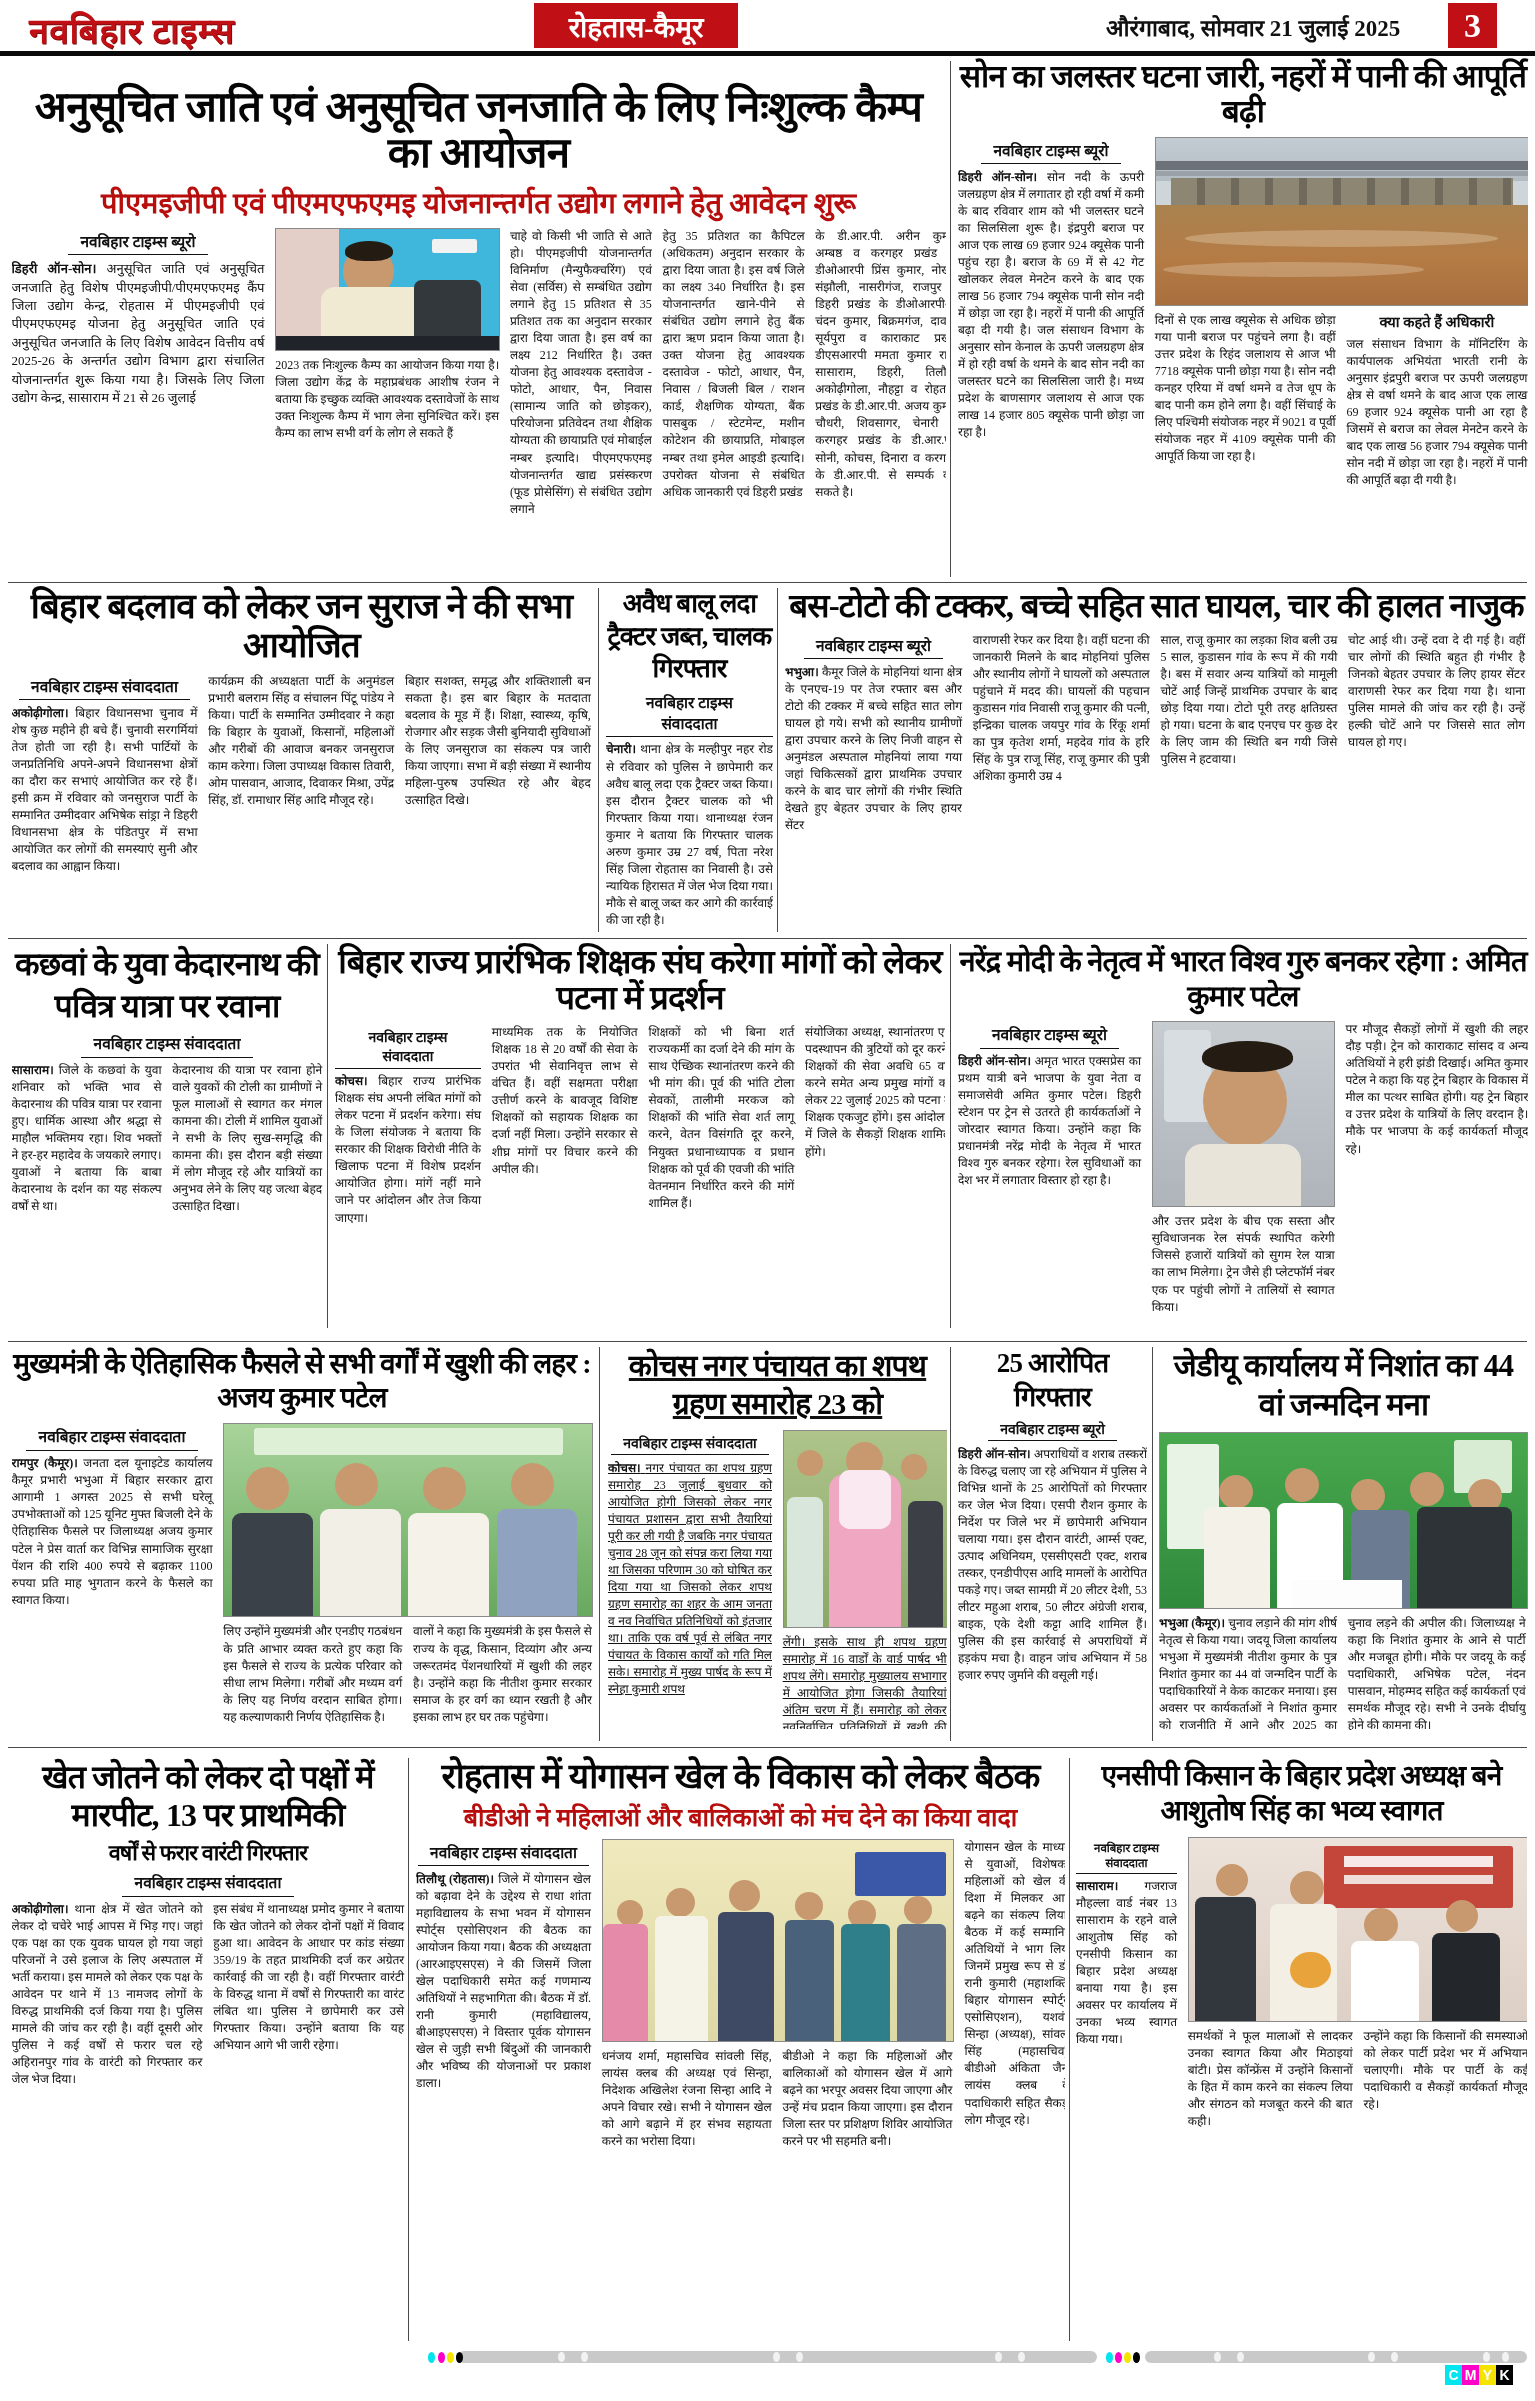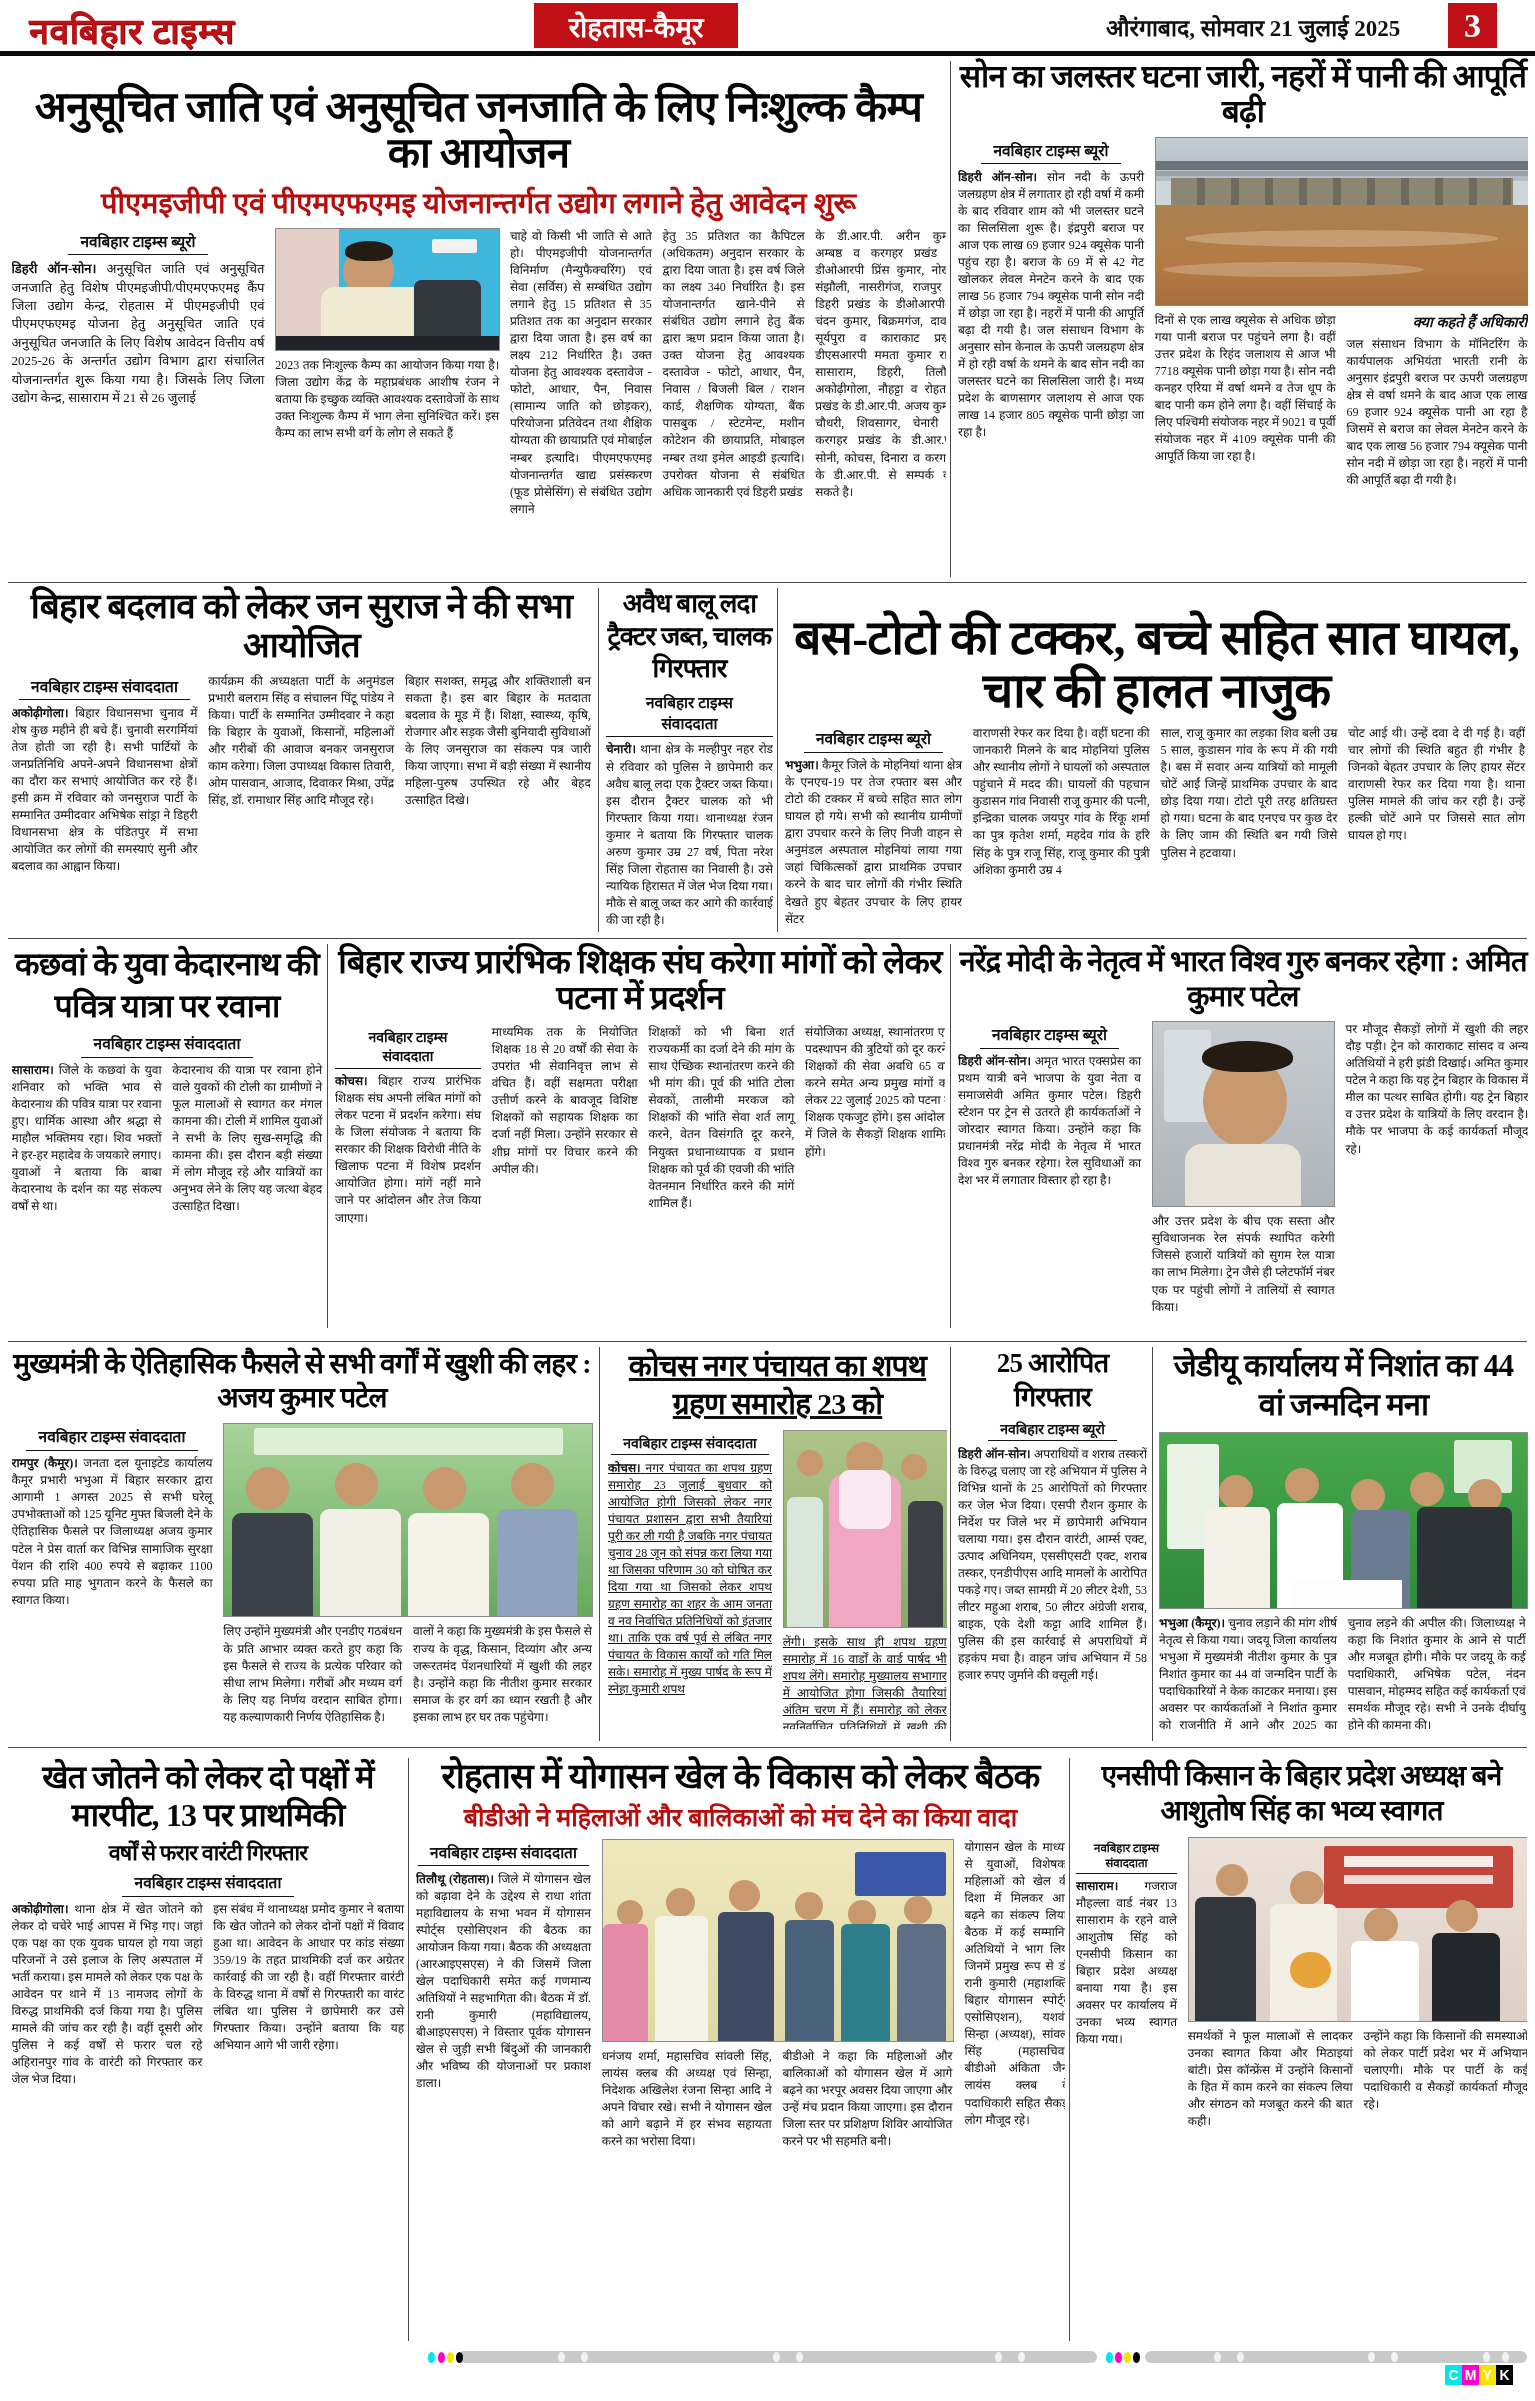--- a/index.html
+++ b/index.html
@@ -99,21 +99,21 @@
           <div style="left:4%;top:24%;width:92%;height:18%;background:repeating-linear-gradient(90deg,#8d8673 0 26px,#6f6a5c 26px 34px);"></div>
           <div style="left:0;top:40%;width:100%;height:60%;background:linear-gradient(180deg,#a9824f,#b57b45 55%,#a86f3e);"></div>
           <div style="left:8%;top:55%;width:84%;height:10%;background:rgba(235,218,190,.35);border-radius:50%;"></div>
           <div style="left:2%;top:74%;width:70%;height:9%;background:rgba(240,225,200,.3);border-radius:50%;"></div>
         </div>
         <div class="cols">
           <div style="width:181px;flex:none;">
             <p class="bt">दिनों से एक लाख क्यूसेक से अधिक छोड़ा गया पानी बराज पर पहुंचने लगा है। वहीं उत्तर प्रदेश के रिहंद जलाशय से आज भी 7718 क्यूसेक पानी छोड़ा गया है। सोन नदी कनहर एरिया में वर्षा थमने व तेज धूप के बाद पानी कम होने लगा है। वहीं सिंचाई के लिए पश्चिमी संयोजक नहर में 9021 व पूर्वी संयोजक नहर में 4109 क्यूसेक पानी की आपूर्ति किया जा रहा है।</p>
           </div>
           <div style="width:181px;flex:none;">
-            <p class="bt" style="font-weight:bold;font-size:14.6px;text-align:right;margin-bottom:3.1px;font-style:italic;">क्या कहते हैं अधिकारी</p>
+            <p class="bt" style="font-weight:bold;font-size:14.6px;text-align:center;margin-bottom:3.1px;">क्या कहते हैं अधिकारी</p>
             <p class="bt">जल संसाधन विभाग के मॉनिटरिंग के कार्यपालक अभियंता भारती रानी के अनुसार इंद्रपुरी बराज पर ऊपरी जलग्रहण क्षेत्र से वर्षा थमने के बाद आज एक लाख 69 हजार 924 क्यूसेक पानी आ रहा है जिसमें से बराज का लेवल मेनटेन करने के बाद एक लाख 56 हजार 794 क्यूसेक पानी सोन नदी में छोड़ा जा रहा है। नहरों में पानी की आपूर्ति बढ़ा दी गयी है।</p>
           </div>
         </div>
       </div>
     </div>
   </div>
 
   <div class="hline" style="left:7.7px;right:7.7px;top:582px;"></div>
 
   <div class="art" style="left:11.5px;top:588px;width:580px;">
@@ -138,21 +138,21 @@
     <div class="hl" style="font-size:26px;line-height:1.25;">अवैध बालू लदा ट्रैक्टर जब्त, चालक गिरफ्तार</div>
     <div class="by" style="margin-top:6.1px;"><span>नवबिहार टाइम्स संवाददाता</span></div>
     <div style="height:223px;overflow:hidden;">
       <p class="bt"><span class="dl">चेनारी।</span> <span>थाना क्षेत्र के मल्हीपुर नहर रोड से रविवार को पुलिस ने छापेमारी कर अवैध बालू लदा एक ट्रैक्टर जब्त किया। इस दौरान ट्रैक्टर चालक को भी गिरफ्तार किया गया। थानाध्यक्ष रंजन कुमार ने बताया कि गिरफ्तार चालक अरुण कुमार उम्र 27 वर्ष, पिता नरेश सिंह जिला रोहतास का निवासी है। उसे न्यायिक हिरासत में जेल भेज दिया गया। मौके से बालू जब्त कर आगे की कार्रवाई की जा रही है।</span></p>
     </div>
   </div>
 
   <div class="vline" style="left:777px;top:588px;height:344px;"></div>
 
   <div class="art" style="left:785px;top:588px;width:743px;">
-    <div class="hl" style="font-size:48px;margin-top:24px;">बस-टोटो की टक्कर, बच्चे सहित सात घायल, चार की हालत नाजुक</div>
+    <div class="hl" style="font-size:33px;">बस-टोटो की टक्कर, बच्चे सहित सात घायल, चार की हालत नाजुक</div>
     <div class="cols" style="margin-top:7.7px;height:284px;overflow:hidden;">
       <div style="width:177px;flex:none;">
         <div class="by"><span>नवबिहार टाइम्स ब्यूरो</span></div>
         <p class="bt"><span class="dl">भभुआ।</span> <span>कैमूर जिले के मोहनियां थाना क्षेत्र के एनएच-19 पर तेज रफ्तार बस और टोटो की टक्कर में बच्चे सहित सात लोग घायल हो गये। सभी को स्थानीय ग्रामीणों द्वारा उपचार करने के लिए निजी वाहन से अनुमंडल अस्पताल मोहनियां लाया गया जहां चिकित्सकों द्वारा प्राथमिक उपचार करने के बाद चार लोगों की गंभीर स्थिति देखते हुए बेहतर उपचार के लिए हायर सेंटर</span></p>
       </div>
       <div style="width:177px;flex:none;">
           <p class="bt">वाराणसी रेफर कर दिया है। वहीं घटना की जानकारी मिलने के बाद मोहनियां पुलिस और स्थानीय लोगों ने घायलों को अस्पताल पहुंचाने में मदद की। घायलों की पहचान कुडासन गांव निवासी राजू कुमार की पत्नी, इन्द्रिका चालक जयपुर गांव के रिंकू शर्मा का पुत्र कृतेश शर्मा, महदेव गांव के हरि सिंह के पुत्र राजू सिंह, राजू कुमार की पुत्री अंशिका कुमारी उम्र 4</p>
         </div>
       <div style="width:177px;flex:none;">
           <p class="bt">साल, राजू कुमार का लड़का शिव बली उम्र 5 साल, कुडासन गांव के रूप में की गयी है। बस में सवार अन्य यात्रियों को मामूली चोटें आईं जिन्हें प्राथमिक उपचार के बाद छोड़ दिया गया। टोटो पूरी तरह क्षतिग्रस्त हो गया। घटना के बाद एनएच पर कुछ देर के लिए जाम की स्थिति बन गयी जिसे पुलिस ने हटवाया।</p>

